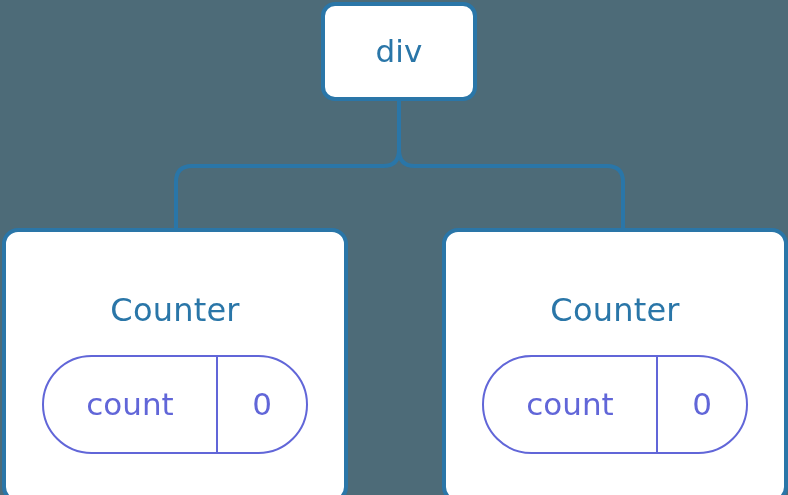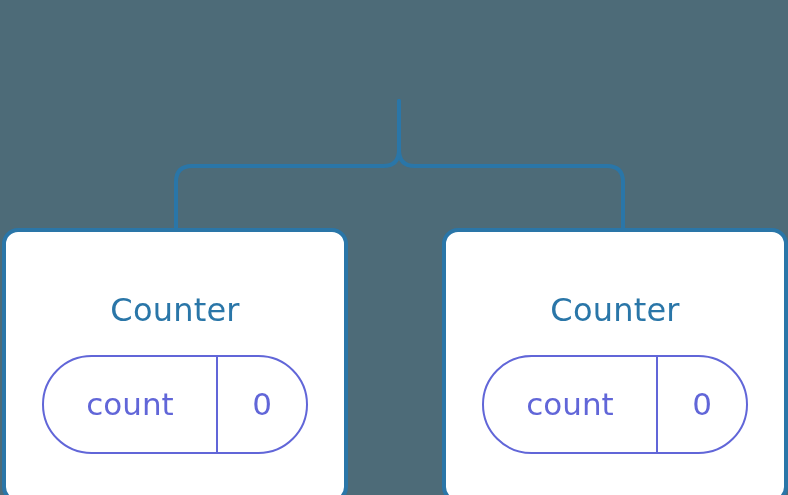--- a/index.html
+++ b/index.html
@@ -108,20 +108,23 @@
 <body>
 
 <div id="stage">
 
   <svg id="edges" viewBox="0 0 788 495">
 
     <path d="M 399 101 L 399 150 Q 399 166 415 166 L 607 166 Q 623 166 623 182 L 623 228" fill="none" stroke="#2a76a8" stroke-width="4" stroke-linecap="round"></path>
     <path d="M 399 101 L 399 150 Q 399 166 383 166 L 192 166 Q 176 166 176 182 L 176 228" fill="none" stroke="#2a76a8" stroke-width="4" stroke-linecap="round"></path>
   </svg>
 
+  <div class="node node-root">
+    <span class="node-title">div</span>
+  </div>
 
   <div class="node node-child left">
     <span class="node-title">Counter</span>
     <div class="state-pill">
       <span class="pill-key">count</span>
       <span class="pill-value">0</span>
     </div>
   </div>
 
   <div class="node node-child right">

